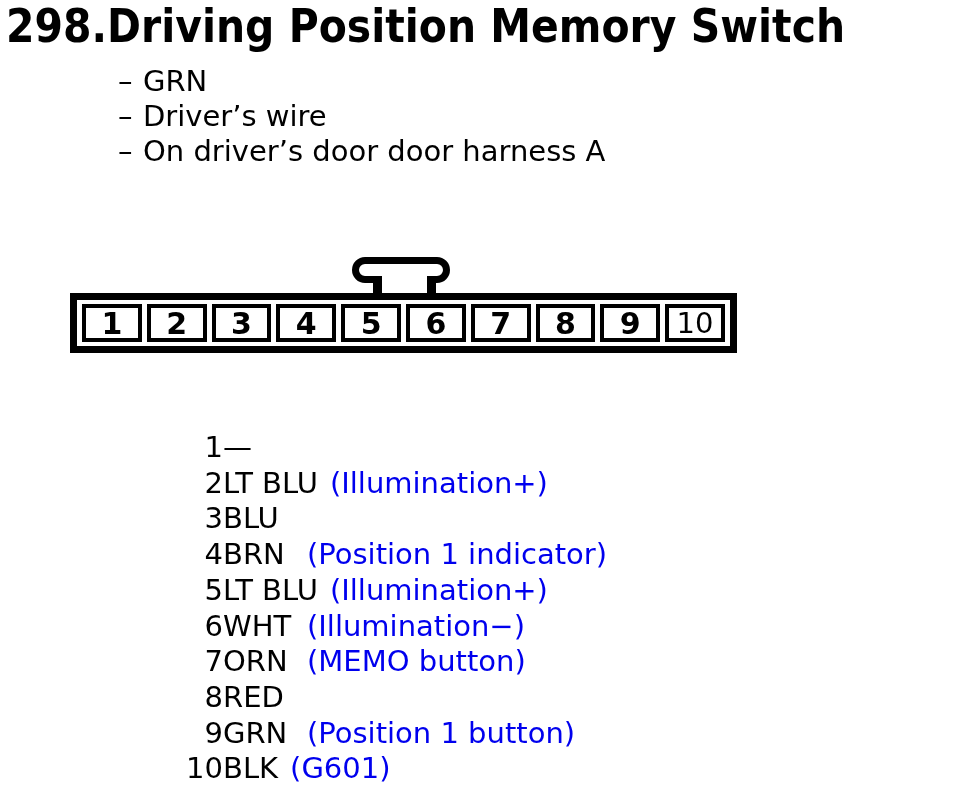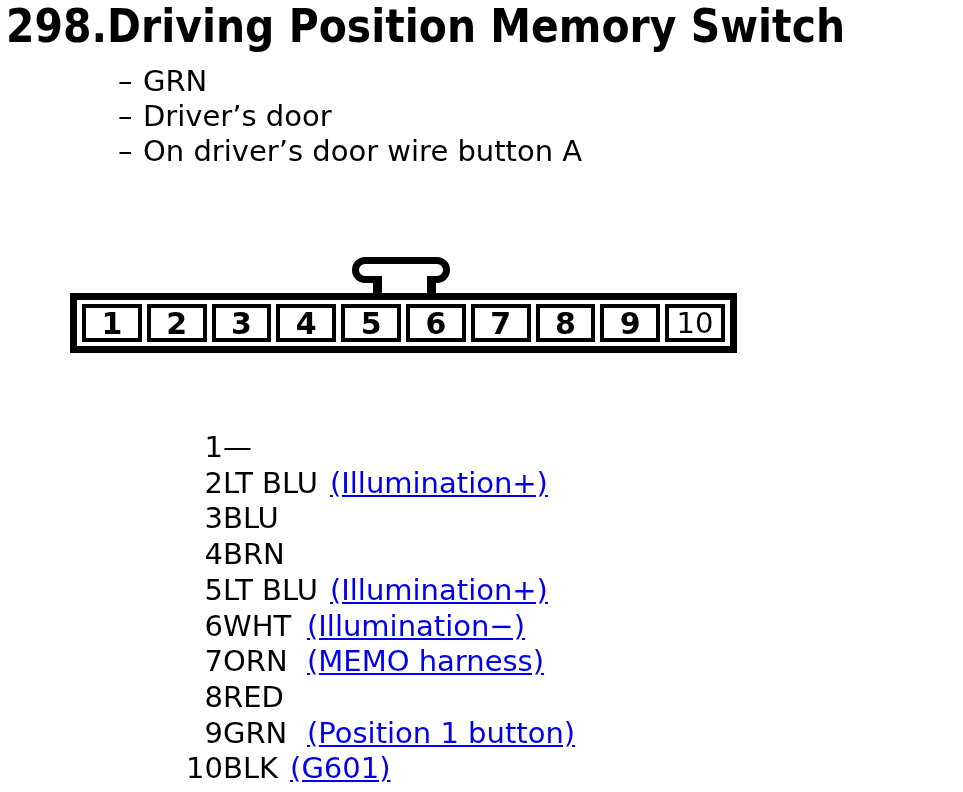--- a/index.html
+++ b/index.html
@@ -125,42 +125,41 @@
     display: inline-block;
     min-width: 72px;
   }
   .pin-row:first-child .color,
   .pin-row:last-child .color {
     min-width: 0;
   }
   .pin-row .func {
     color: #0000ee;
     margin-left: 12px;
-    text-decoration: underline;
   }
 </style>
 </head>
 <body>
 
 <div class="page">
 
   <h1 class="title">298.Driving Position Memory Switch</h1>
 
   <div class="notes">
     <div class="note">
       <span class="dash">–</span>
       <span class="note-text">GRN</span>
     </div>
     <div class="note">
       <span class="dash">–</span>
-      <span class="note-text">Driver’s door</span>
+      <span class="note-text">Driver’s wire</span>
     </div>
     <div class="note">
       <span class="dash">–</span>
-      <span class="note-text">On driver’s door wire button A</span>
+      <span class="note-text">On driver’s door door harness A</span>
     </div>
   </div>
 
   <div>
     <div class="latch-bar"></div>
     <div class="latch-stem"></div>
     <div class="shell">
       <div class="cell">1</div>
       <div class="cell">2</div>
       <div class="cell">3</div>
@@ -185,35 +184,36 @@
       <span class="color">LT BLU</span>
       <span class="func">(Illumination+)</span>
     </div>
     <div class="pin-row">
       <span class="num">3</span>
       <span class="color">BLU</span>
     </div>
     <div class="pin-row">
       <span class="num">4</span>
       <span class="color">BRN</span>
+      <span class="func">(Position 1 indicator)</span>
     </div>
     <div class="pin-row">
       <span class="num">5</span>
       <span class="color">LT BLU</span>
       <span class="func">(Illumination+)</span>
     </div>
     <div class="pin-row">
       <span class="num">6</span>
       <span class="color">WHT</span>
       <span class="func">(Illumination−)</span>
     </div>
     <div class="pin-row">
       <span class="num">7</span>
       <span class="color">ORN</span>
-      <span class="func">(MEMO harness)</span>
+      <span class="func">(MEMO button)</span>
     </div>
     <div class="pin-row">
       <span class="num">8</span>
       <span class="color">RED</span>
     </div>
     <div class="pin-row">
       <span class="num">9</span>
       <span class="color">GRN</span>
       <span class="func">(Position 1 button)</span>
     </div>

